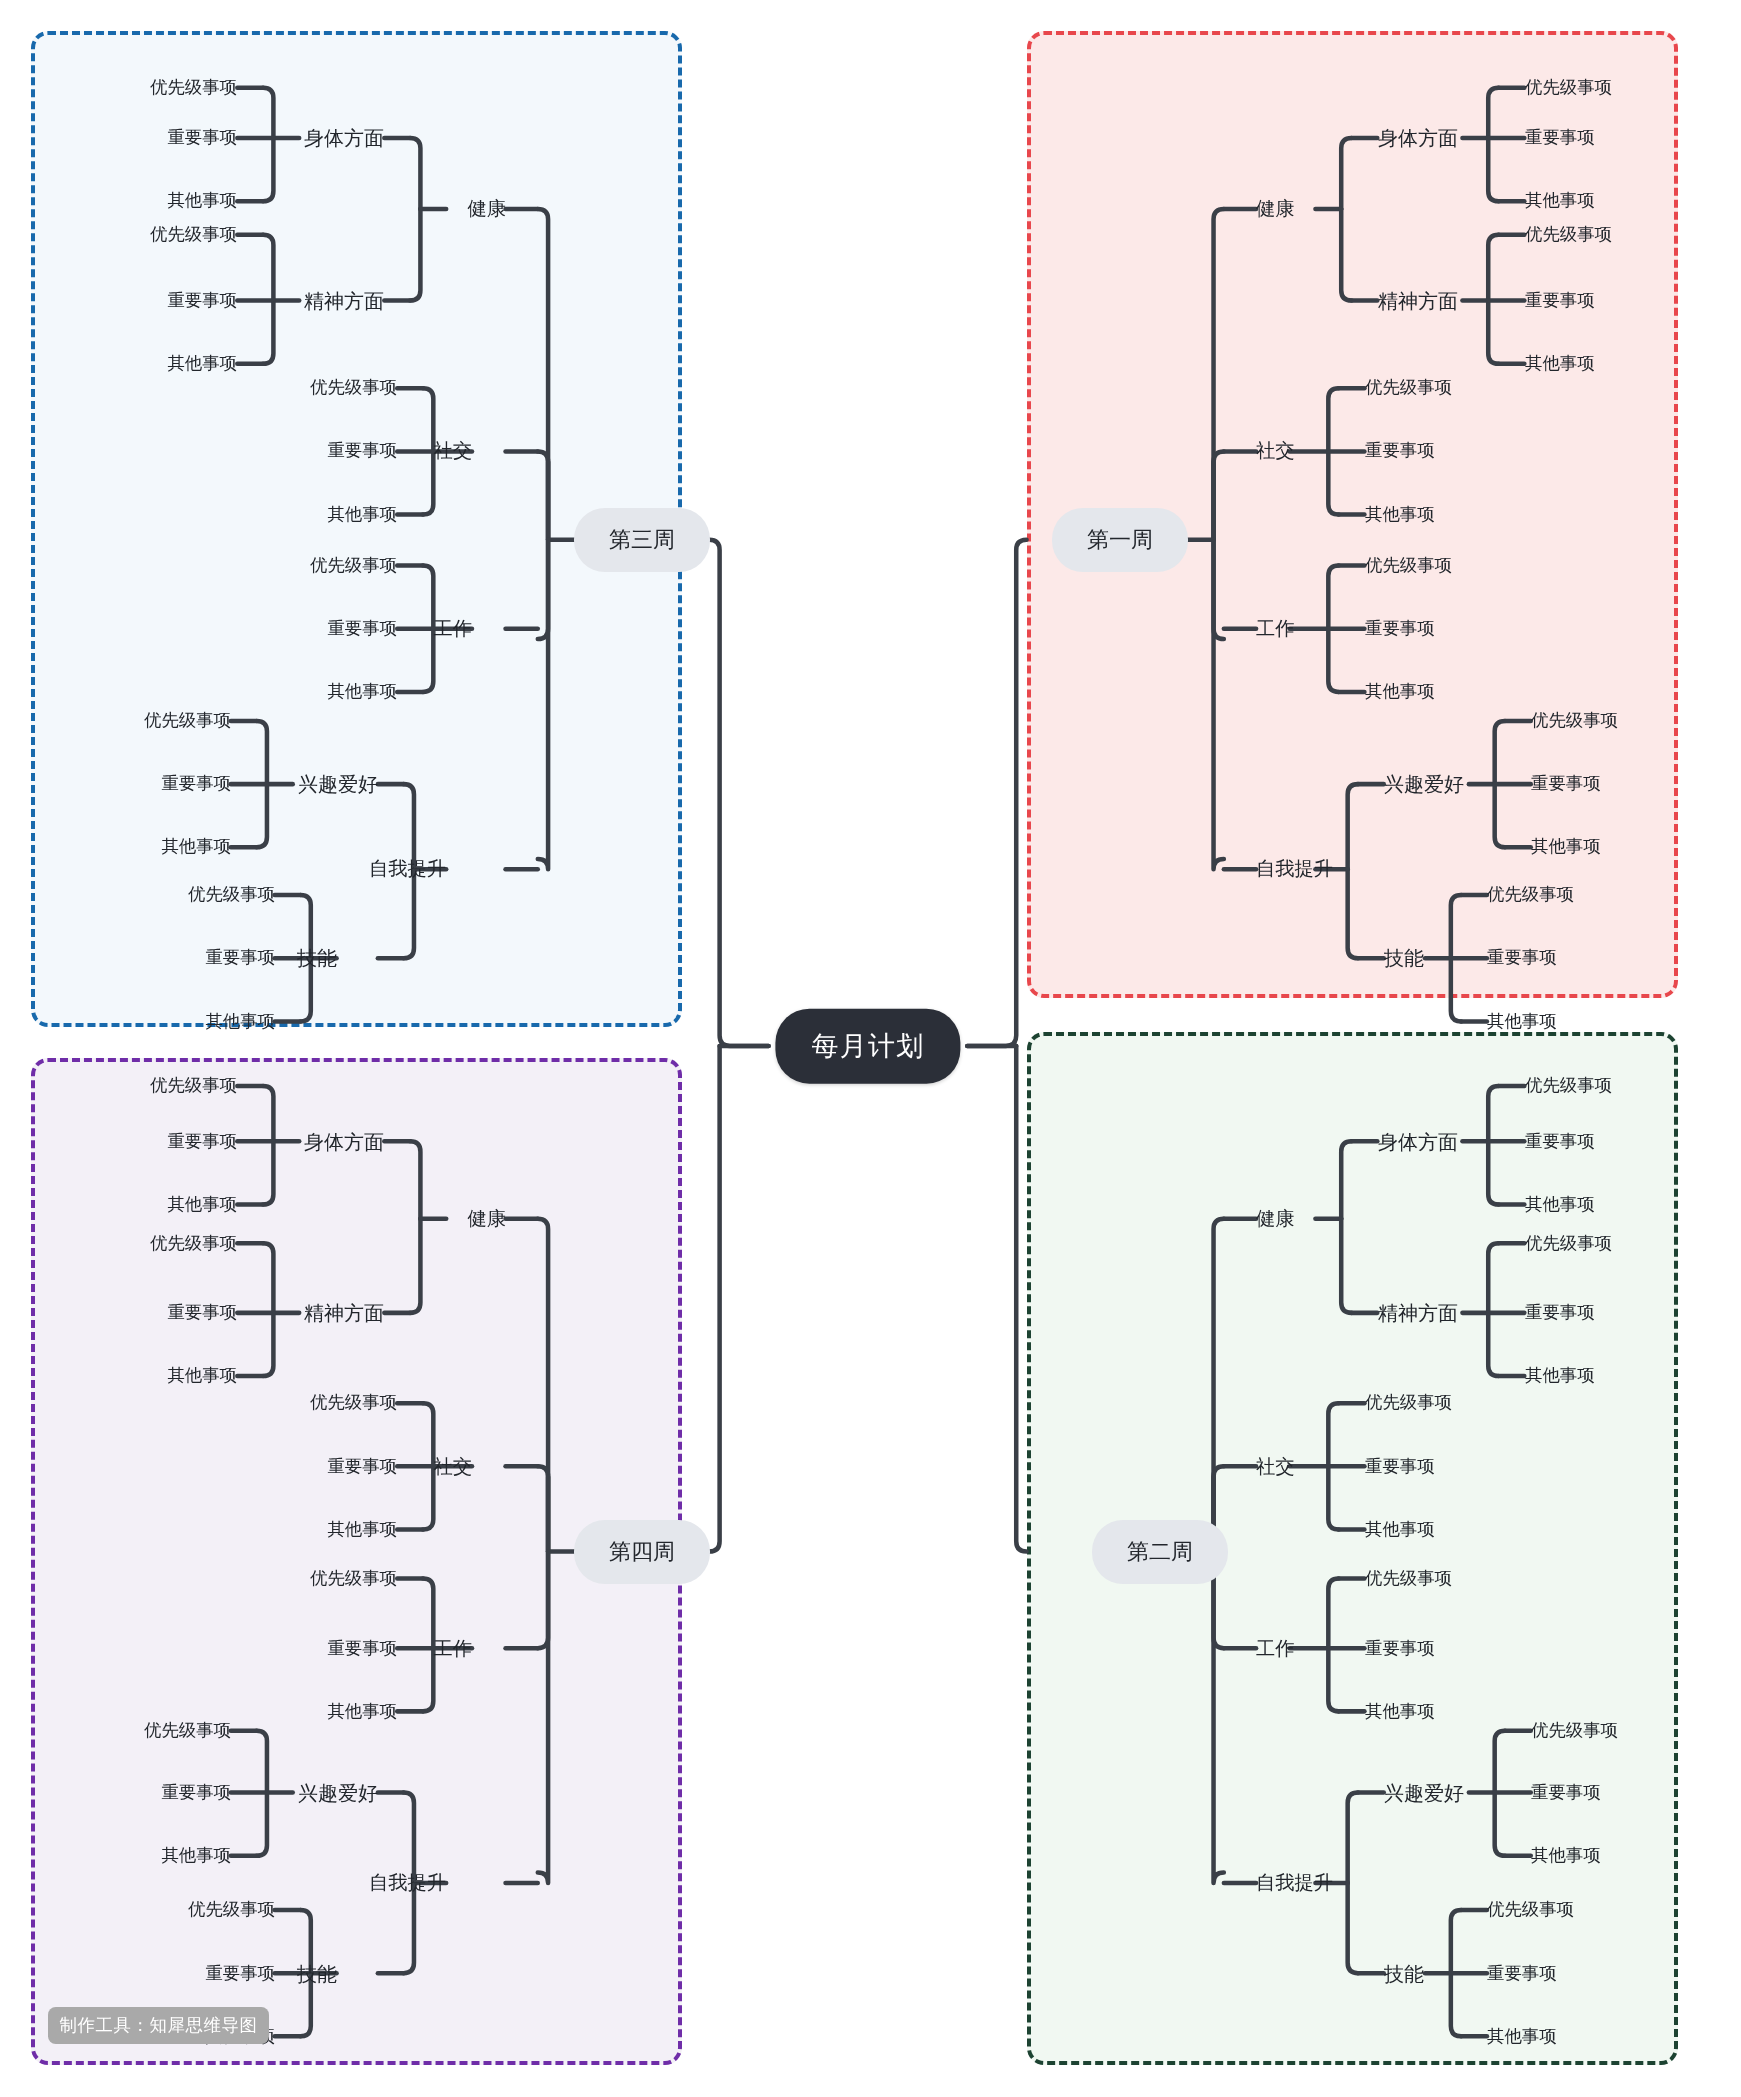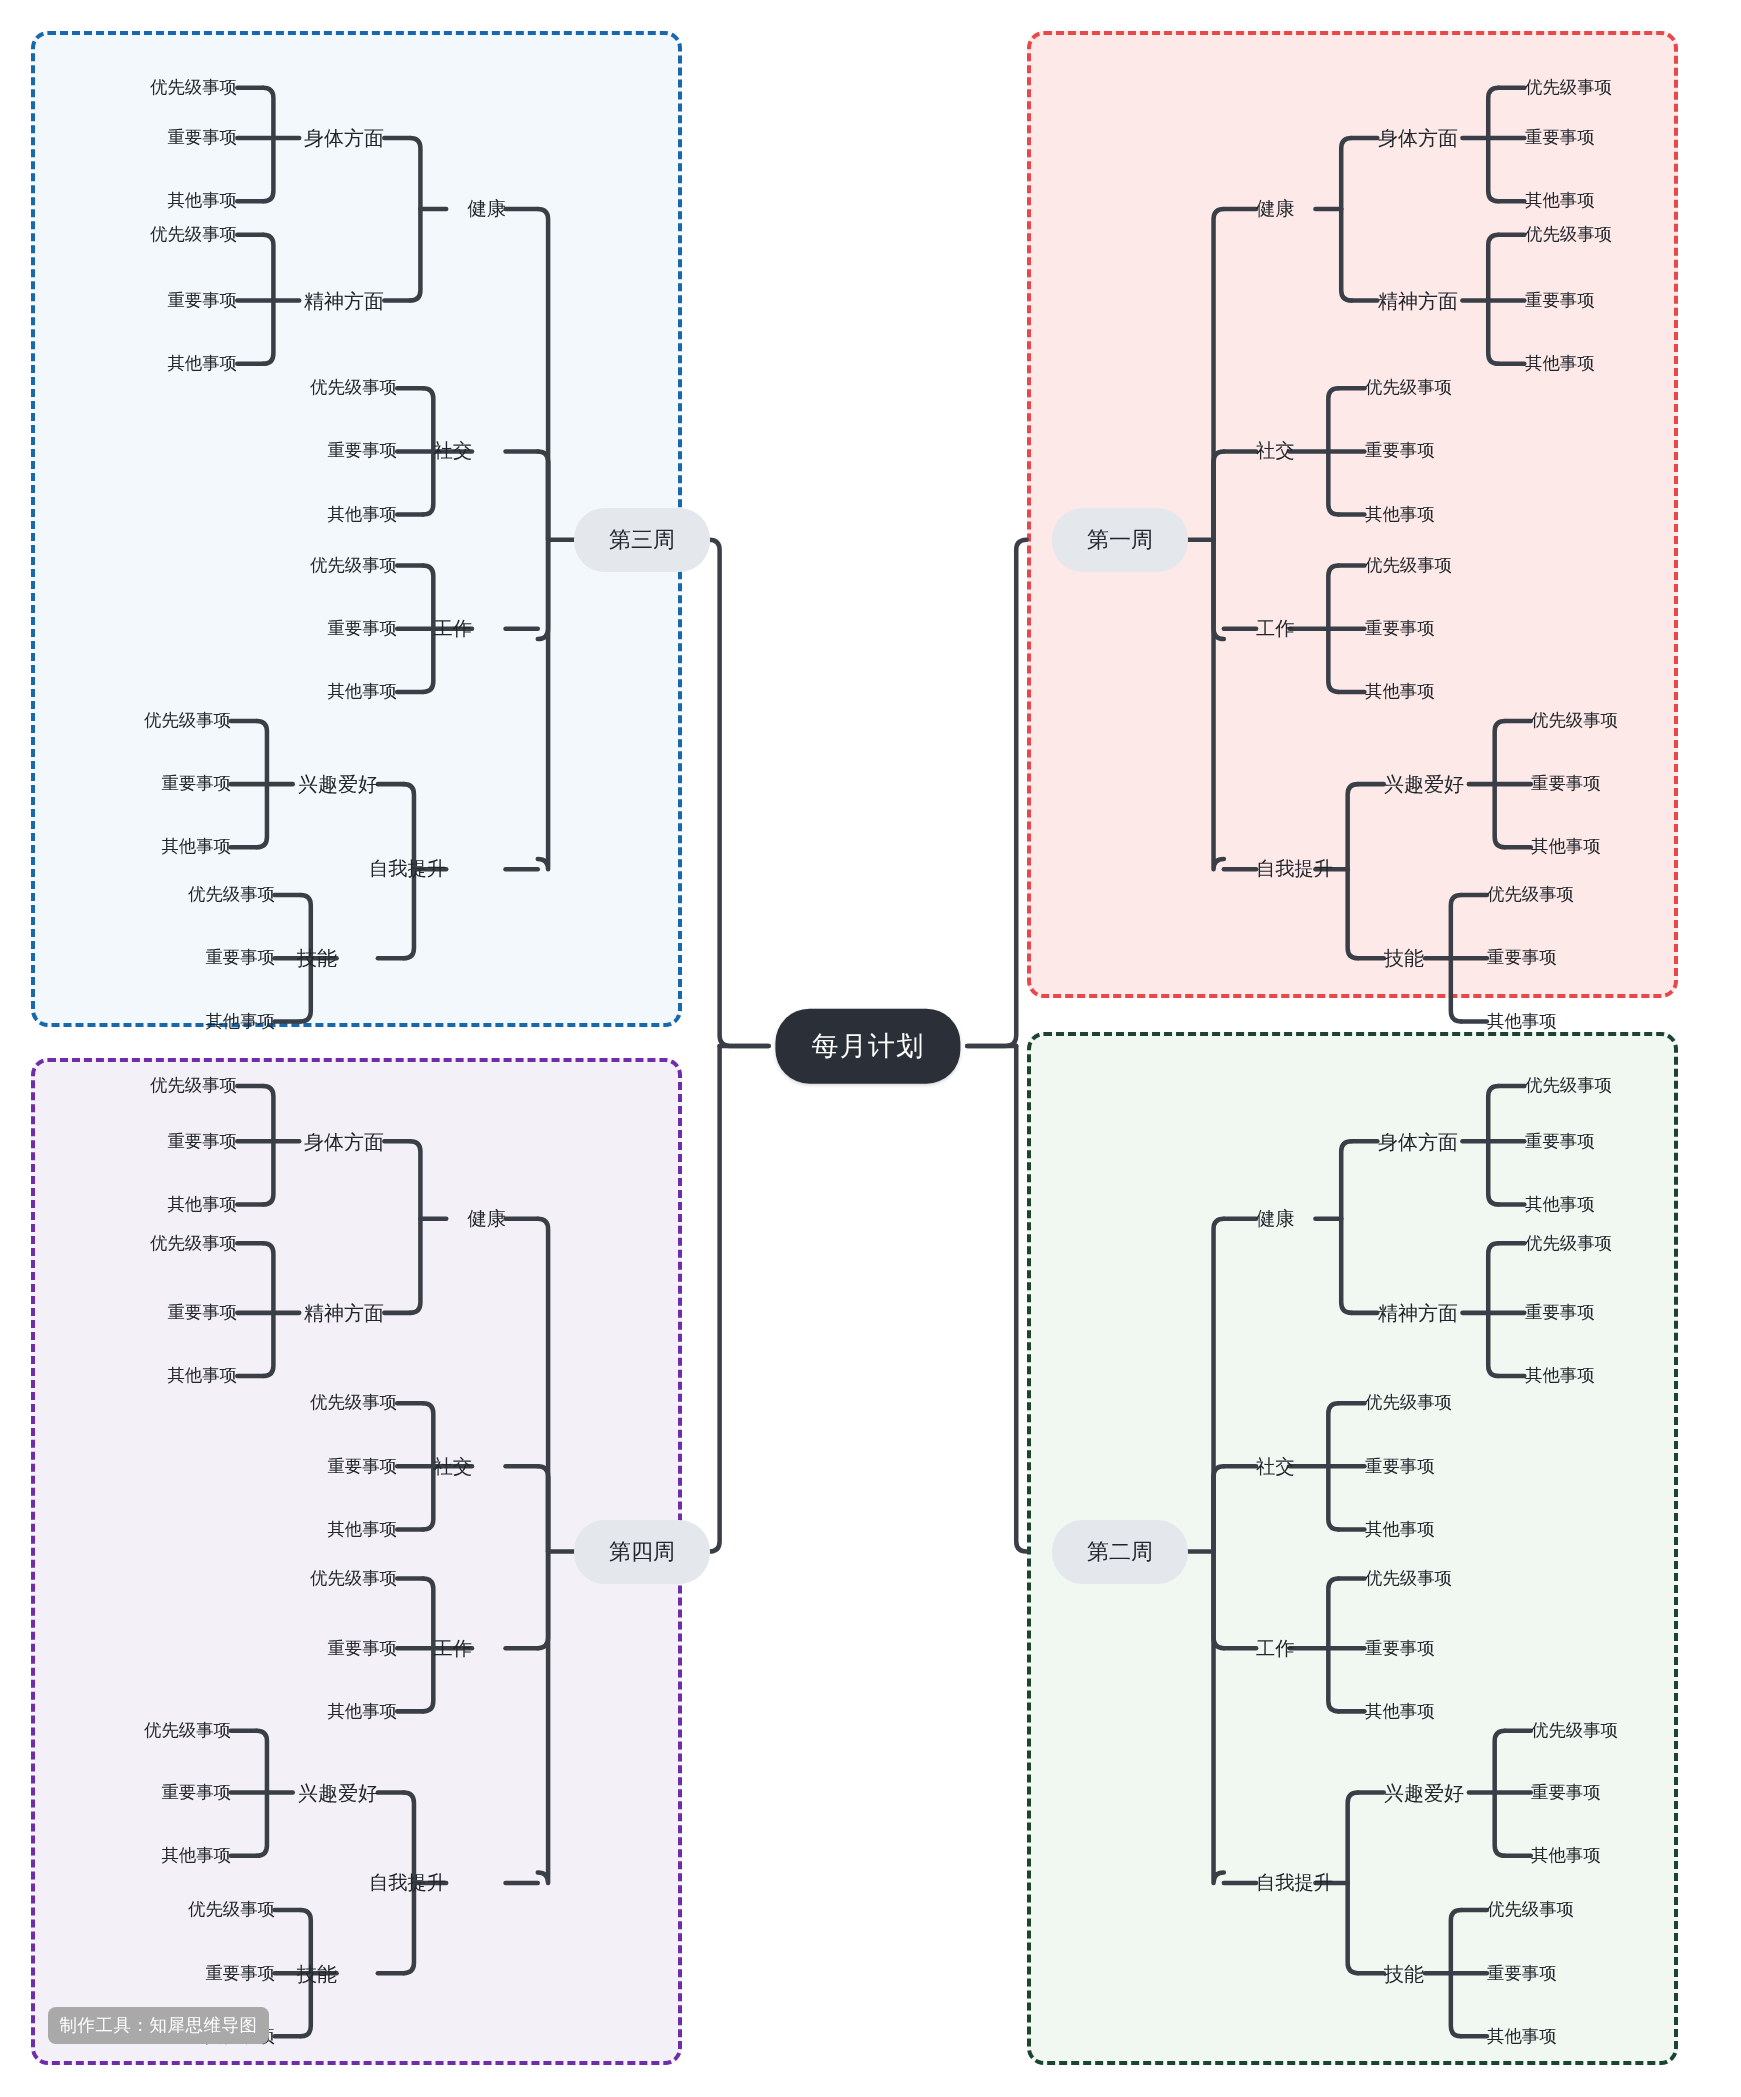--- a/index.html
+++ b/index.html
@@ -320,21 +320,21 @@
     <path d="M466 3158 H426"></path>
   </svg>
 
   <div class="root" style="left:868px;top:1046px;">
     <span class="t">每月计划</span>
   </div>
 
   <div class="week" style="left:1120px;top:540px;">
     <span class="t">第一周</span>
   </div>
-  <div class="week" style="left:1120px;top:1552px;">
+  <div class="week" style="left:1160px;top:1552px;">
     <span class="t">第二周</span>
   </div>
   <div class="week" style="left:642px;top:540px;font-family:Liberation Mono, monospace;">
     <span class="t">第三周</span>
   </div>
   <div class="week" style="left:642px;top:1552px;">
     <span class="t">第四周</span>
   </div>
 
   <div class="node mid anchL" style="left:1256px;top:209px;">

